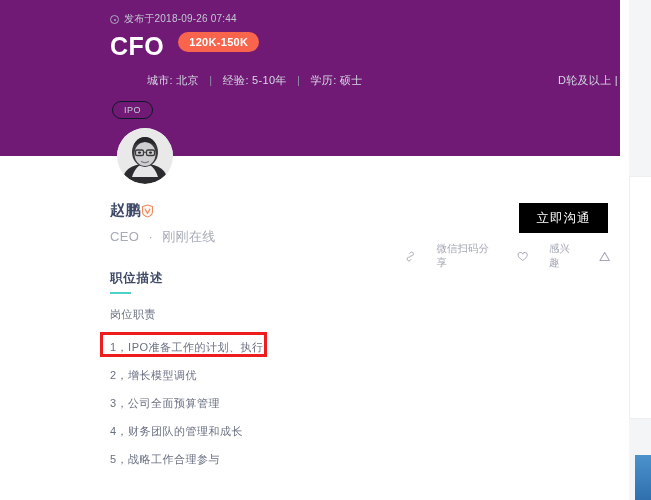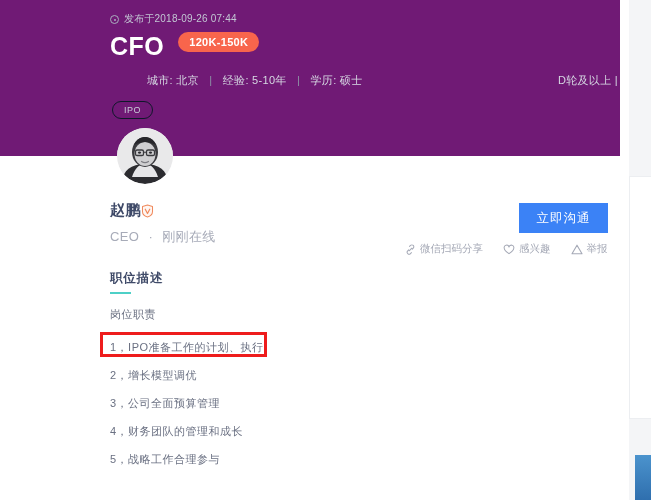--- a/index.html
+++ b/index.html
@@ -76,32 +76,32 @@
 
   .recruiter-sub {
     position: absolute; left: 110px; top: 228px;
     color: #a7abb8; font-size: 13px; letter-spacing: .4px;
   }
   .dot-sep { margin: 0 5px; }
 
   
   .cta-button {
     position: absolute; left: 519px; top: 203px; width: 89px; height: 30px;
-    background: #3b82f6; color: #ffffff; font-size: 12.5px;
+    background: #000000; color: #ffffff; font-size: 12.5px;
     display: flex; align-items: center; justify-content: center;
     letter-spacing: 1px; border: none; cursor: pointer;
     font-family: inherit;
   }
 
   .action-row {
     position: absolute; left: 405px; top: 242px;
     display: flex; align-items: center; gap: 20px;
     color: #a5a9b6; font-size: 10.5px;
   }
-  .action-item { display: flex; align-items: center; gap: 4px; cursor: pointer; }
+  .action-item { display: flex; align-items: center; gap: 21px; cursor: pointer; }
   .action-item svg { display: block; }
 
   
   .section-heading {
     position: absolute; left: 110px; top: 270px;
     color: #3f4a68; font-size: 12.5px; font-weight: bold; letter-spacing: .8px;
   }
   .section-underline {
     position: absolute; left: 110px; top: 292px;
     width: 21px; height: 2px; background: #4ed0c7;

